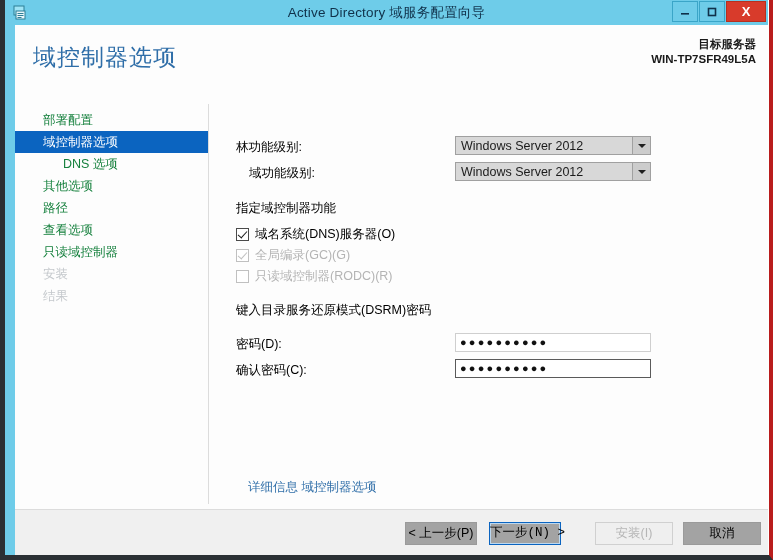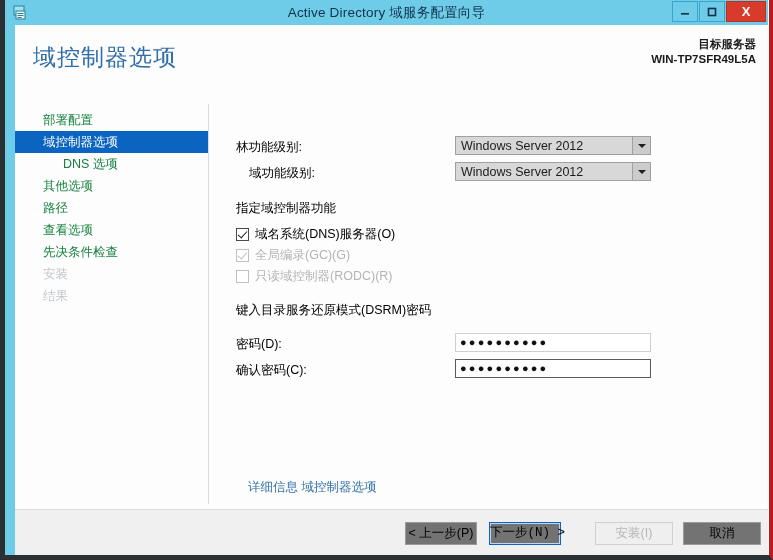--- a/index.html
+++ b/index.html
@@ -288,21 +288,21 @@
     width: 753px;
     height: 46px;
     background: #f0f0f0;
     border-top: 1px solid #dcdcdc;
   }
   .btn {
     position: absolute;
     height: 23px;
     box-sizing: border-box;
     border: 1px solid #9a9a9a;
-    background: #737373;
+    background: #a3a3a3;
     font-family: "Liberation Sans", "DejaVu Sans", sans-serif;
     font-size: 12.5px;
     color: #000000;
     text-align: center;
     line-height: 21px;
     padding: 0;
     white-space: nowrap;
   }
   .btn.focused {
     border: 1px solid #0b64c0;
@@ -356,21 +356,21 @@
   <div id="body-area">
 
     <div id="sidebar">
       <div id="nav-list">
         <div class="nav-item">部署配置</div>
         <div class="nav-item selected">域控制器选项</div>
         <div class="nav-item indent">DNS 选项</div>
         <div class="nav-item">其他选项</div>
         <div class="nav-item">路径</div>
         <div class="nav-item">查看选项</div>
-        <div class="nav-item">先决条件检查</div>
+        <div class="nav-item">只读域控制器</div>
         <div class="nav-item disabled">安装</div>
         <div class="nav-item disabled">结果</div>
       </div>
     </div>
 
     <div id="divider"></div>
 
     <div id="main">
 
 

